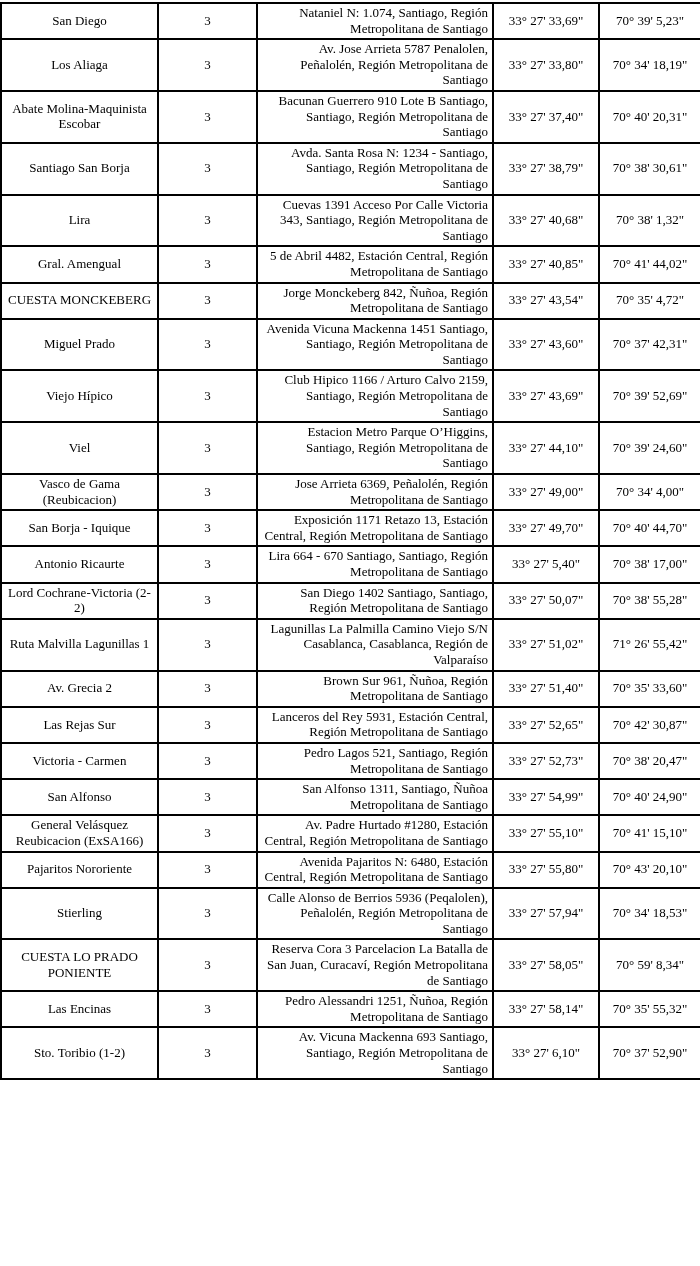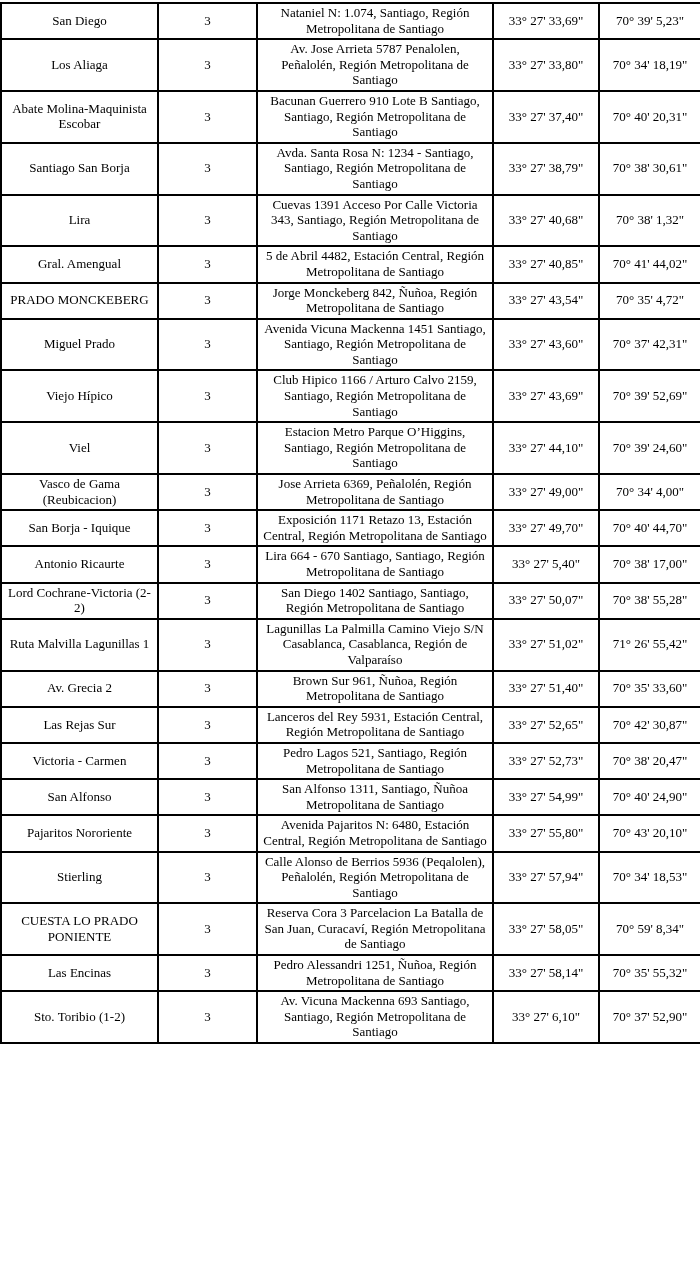--- a/index.html
+++ b/index.html
@@ -10,21 +10,21 @@
     padding:1px 4px 2px 4px;
     font-size:13px;
     line-height:15.6px;
     vertical-align:middle;
     word-wrap:break-word;
     overflow:hidden;
   }
   td.count{text-align:center;}
   td.coord{text-align:center;white-space:nowrap;}
   td.name{text-align:center;}
-  td.addr{text-align:center;}
+  td.addr{text-align:right;}
 </style>
 </head>
 <body>
 
 <table>
   <colgroup>
     <col style="width:157px">
     <col style="width:99px">
     <col style="width:236px">
     <col style="width:106px">
@@ -67,21 +67,21 @@
         <td class="coord">70° 38' 1,32"</td>
       </tr>
       <tr>
         <td class="name">Gral. Amengual</td>
         <td class="count">3</td>
         <td class="addr">5 de Abril 4482, Estación Central, Región Metropolitana de Santiago</td>
         <td class="coord">33° 27' 40,85"</td>
         <td class="coord">70° 41' 44,02"</td>
       </tr>
       <tr>
-        <td class="name">PRADO MONCKEBERG</td>
+        <td class="name">CUESTA MONCKEBERG</td>
         <td class="count">3</td>
         <td class="addr">Jorge Monckeberg 842, Ñuñoa, Región Metropolitana de Santiago</td>
         <td class="coord">33° 27' 43,54"</td>
         <td class="coord">70° 35' 4,72"</td>
       </tr>
       <tr>
         <td class="name">Miguel Prado</td>
         <td class="count">3</td>
         <td class="addr">Avenida Vicuna Mackenna 1451 Santiago, Santiago, Región Metropolitana de Santiago</td>
         <td class="coord">33° 27' 43,60"</td>
@@ -156,20 +156,27 @@
         <td class="addr">Pedro Lagos 521, Santiago, Región Metropolitana de Santiago</td>
         <td class="coord">33° 27' 52,73"</td>
         <td class="coord">70° 38' 20,47"</td>
       </tr>
       <tr>
         <td class="name">San Alfonso</td>
         <td class="count">3</td>
         <td class="addr">San Alfonso 1311, Santiago, Ñuñoa Metropolitana de Santiago</td>
         <td class="coord">33° 27' 54,99"</td>
         <td class="coord">70° 40' 24,90"</td>
+      </tr>
+      <tr>
+        <td class="name">General Velásquez Reubicacion (ExSA166)</td>
+        <td class="count">3</td>
+        <td class="addr">Av. Padre Hurtado #1280, Estación Central, Región Metropolitana de Santiago</td>
+        <td class="coord">33° 27' 55,10"</td>
+        <td class="coord">70° 41' 15,10"</td>
       </tr>
       <tr>
         <td class="name">Pajaritos Nororiente</td>
         <td class="count">3</td>
         <td class="addr">Avenida Pajaritos N: 6480, Estación Central, Región Metropolitana de Santiago</td>
         <td class="coord">33° 27' 55,80"</td>
         <td class="coord">70° 43' 20,10"</td>
       </tr>
       <tr>
         <td class="name">Stierling</td>

